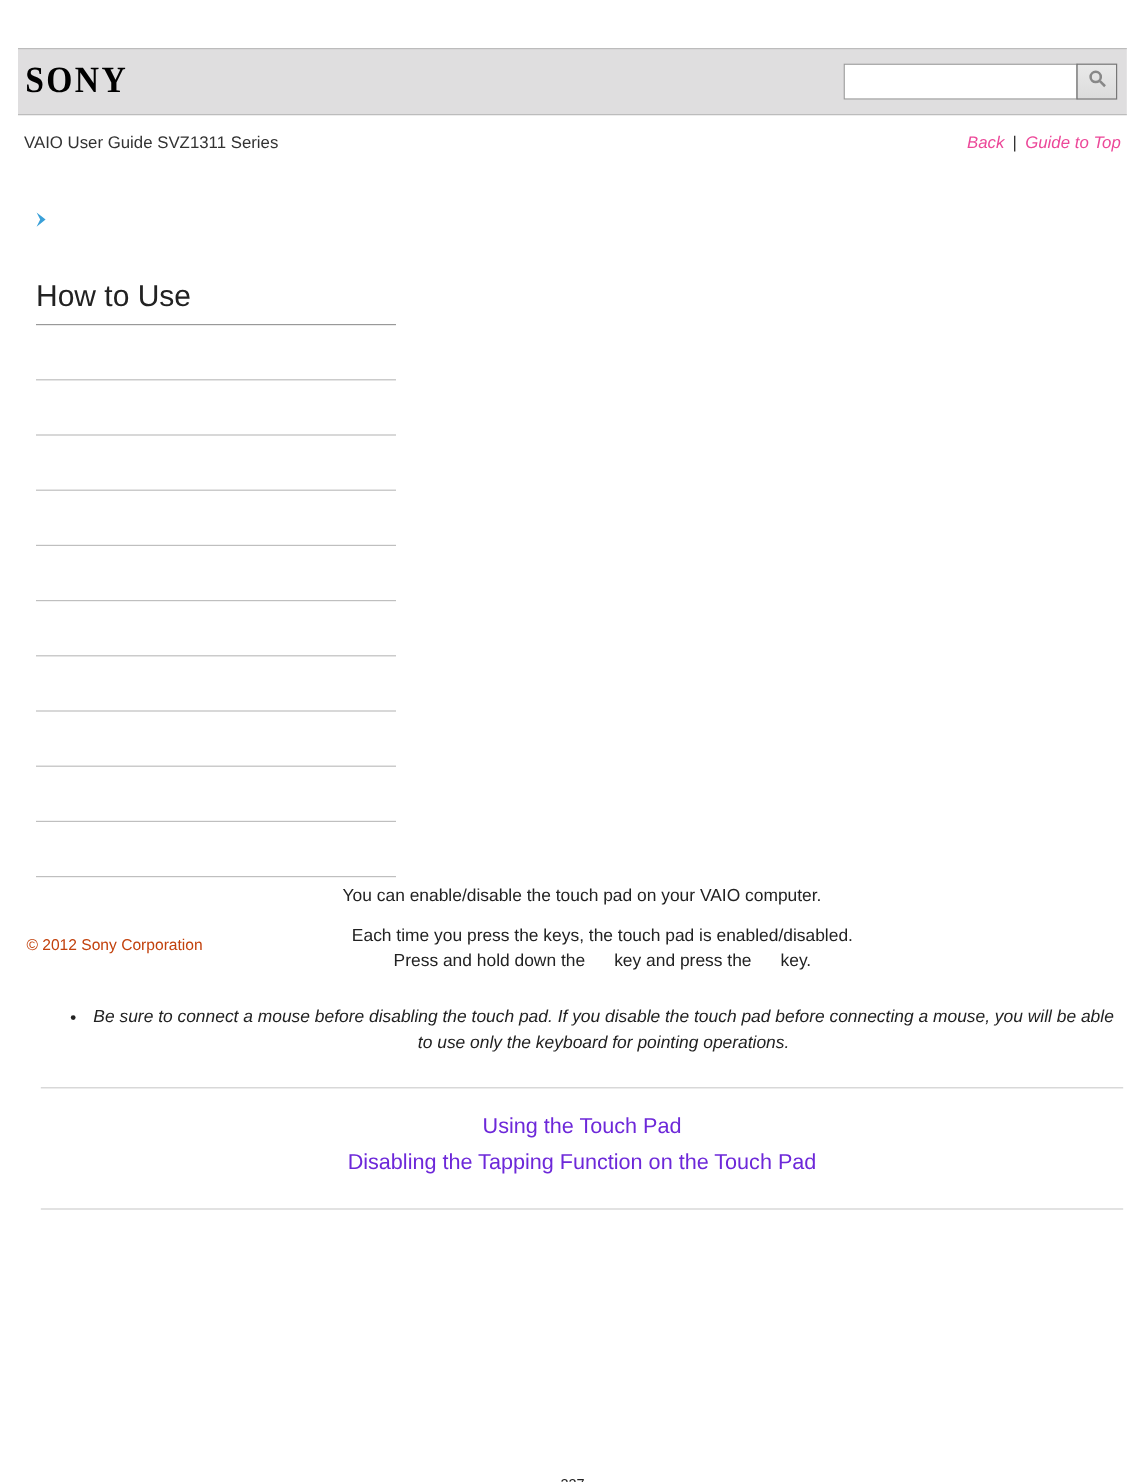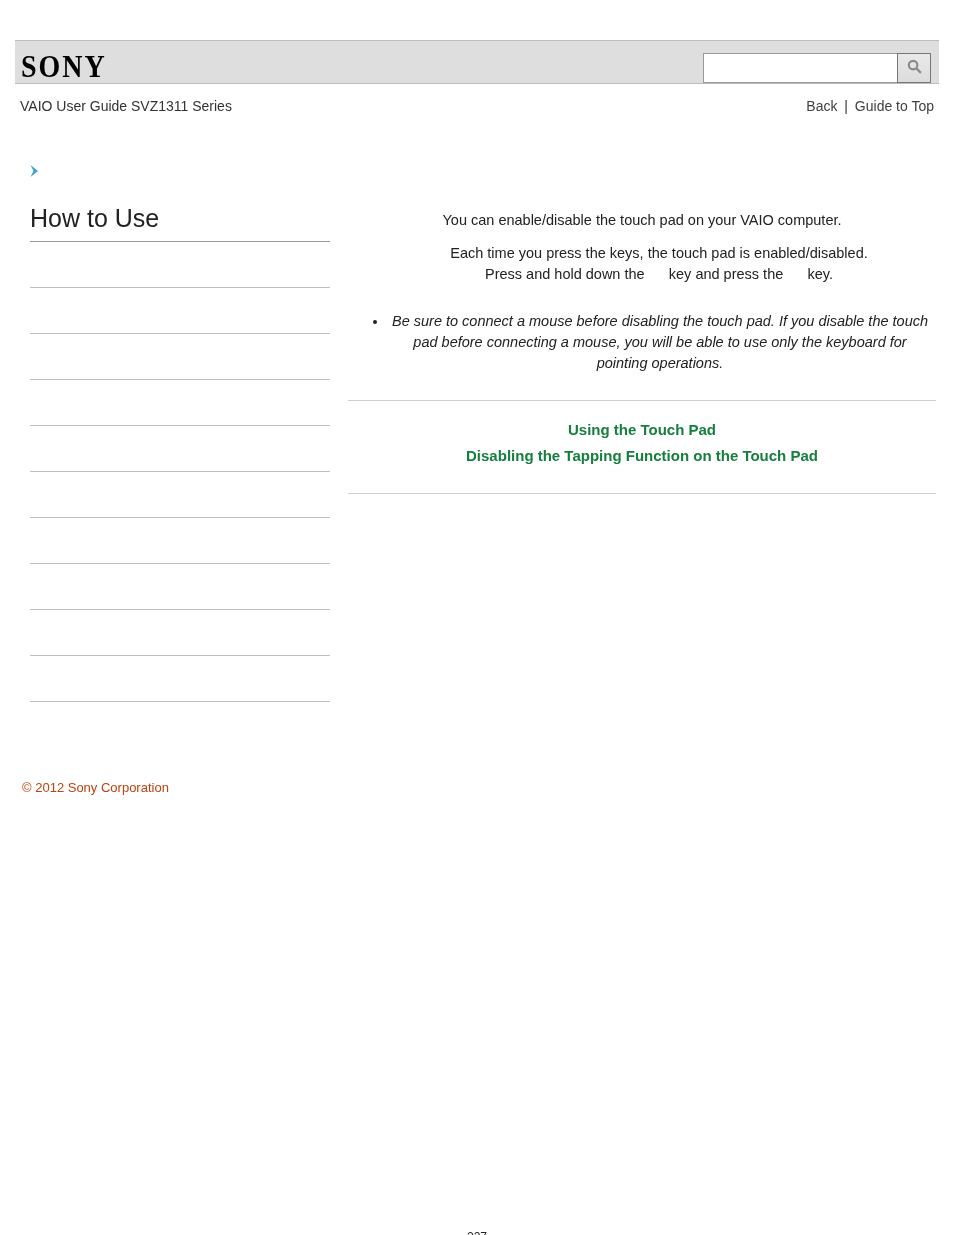--- a/index.html
+++ b/index.html
@@ -14,23 +14,23 @@
   .page {
     width: 954px;
     position: relative;
     min-height: 1235px;
   }
   .header-bar {
     margin: 40px 15px 0 15px;
     background: #dfdedf;
     border-top: 1px solid #bcbcbc;
     border-bottom: 1px solid #bcbcbc;
-    height: 44px;
-    display: flex;
-    align-items: flex-end;
+    height: 56px;
+    display: flex;
+    align-items: center;
     justify-content: space-between;
     padding: 0 8px 0 6px;
   }
   .sony-logo {
     font-family: "Times New Roman", serif;
     font-weight: 900;
     font-size: 28px;
     letter-spacing: 2px;
     color: #000;
     transform: scaleY(1.1);
@@ -60,36 +60,38 @@
   }
   .search-btn svg { width: 17px; height: 17px; }
   .subheader {
     margin: 14px 20px 16px 20px;
     display: flex;
     justify-content: space-between;
     font-size: 14px;
     color: #333;
   }
   .navlinks a {
-    color: #404040;
+    color: #ec4899;
     text-decoration: none;
+    font-style: italic;
   }
   .navlinks .sep {
     color: #333;
     padding: 0 3px;
   }
   .chevron-row {
     margin: 48px 0 0 26px;
   }
   .chevron-icon svg {
     width: 18px; height: 18px;
   }
   .body-row {
     display: flex;
-    margin-top: 20px;
+    margin-top: 36px;
+    flex-direction: column;
   }
   .sidebar {
     width: 314px;
     padding-left: 30px;
     padding-right: 0;
   }
   .sidebar-title {
     font-size: 25px;
     color: #222;
     padding-bottom: 8px;
@@ -123,25 +125,24 @@
     padding-right: 4px;
     font-style: italic;
   }
   hr.sep {
     border: none;
     border-top: 1px solid #cfcfcf;
     margin: 26px 0 18px 0;
   }
   .related a {
     display: block;
-    color: #15803d;
+    color: #6d28d9;
     text-decoration: none;
     margin: 4px 0;
-    font-size: 15px;
-    font-weight: bold;
+    font-size: 18px;
   }
   .copyright {
     position: absolute;
     left: 22px;
     top: 740px;
     font-size: 13px;
     color: #c2410c;
   }
   .pagenum {
     position: absolute;

